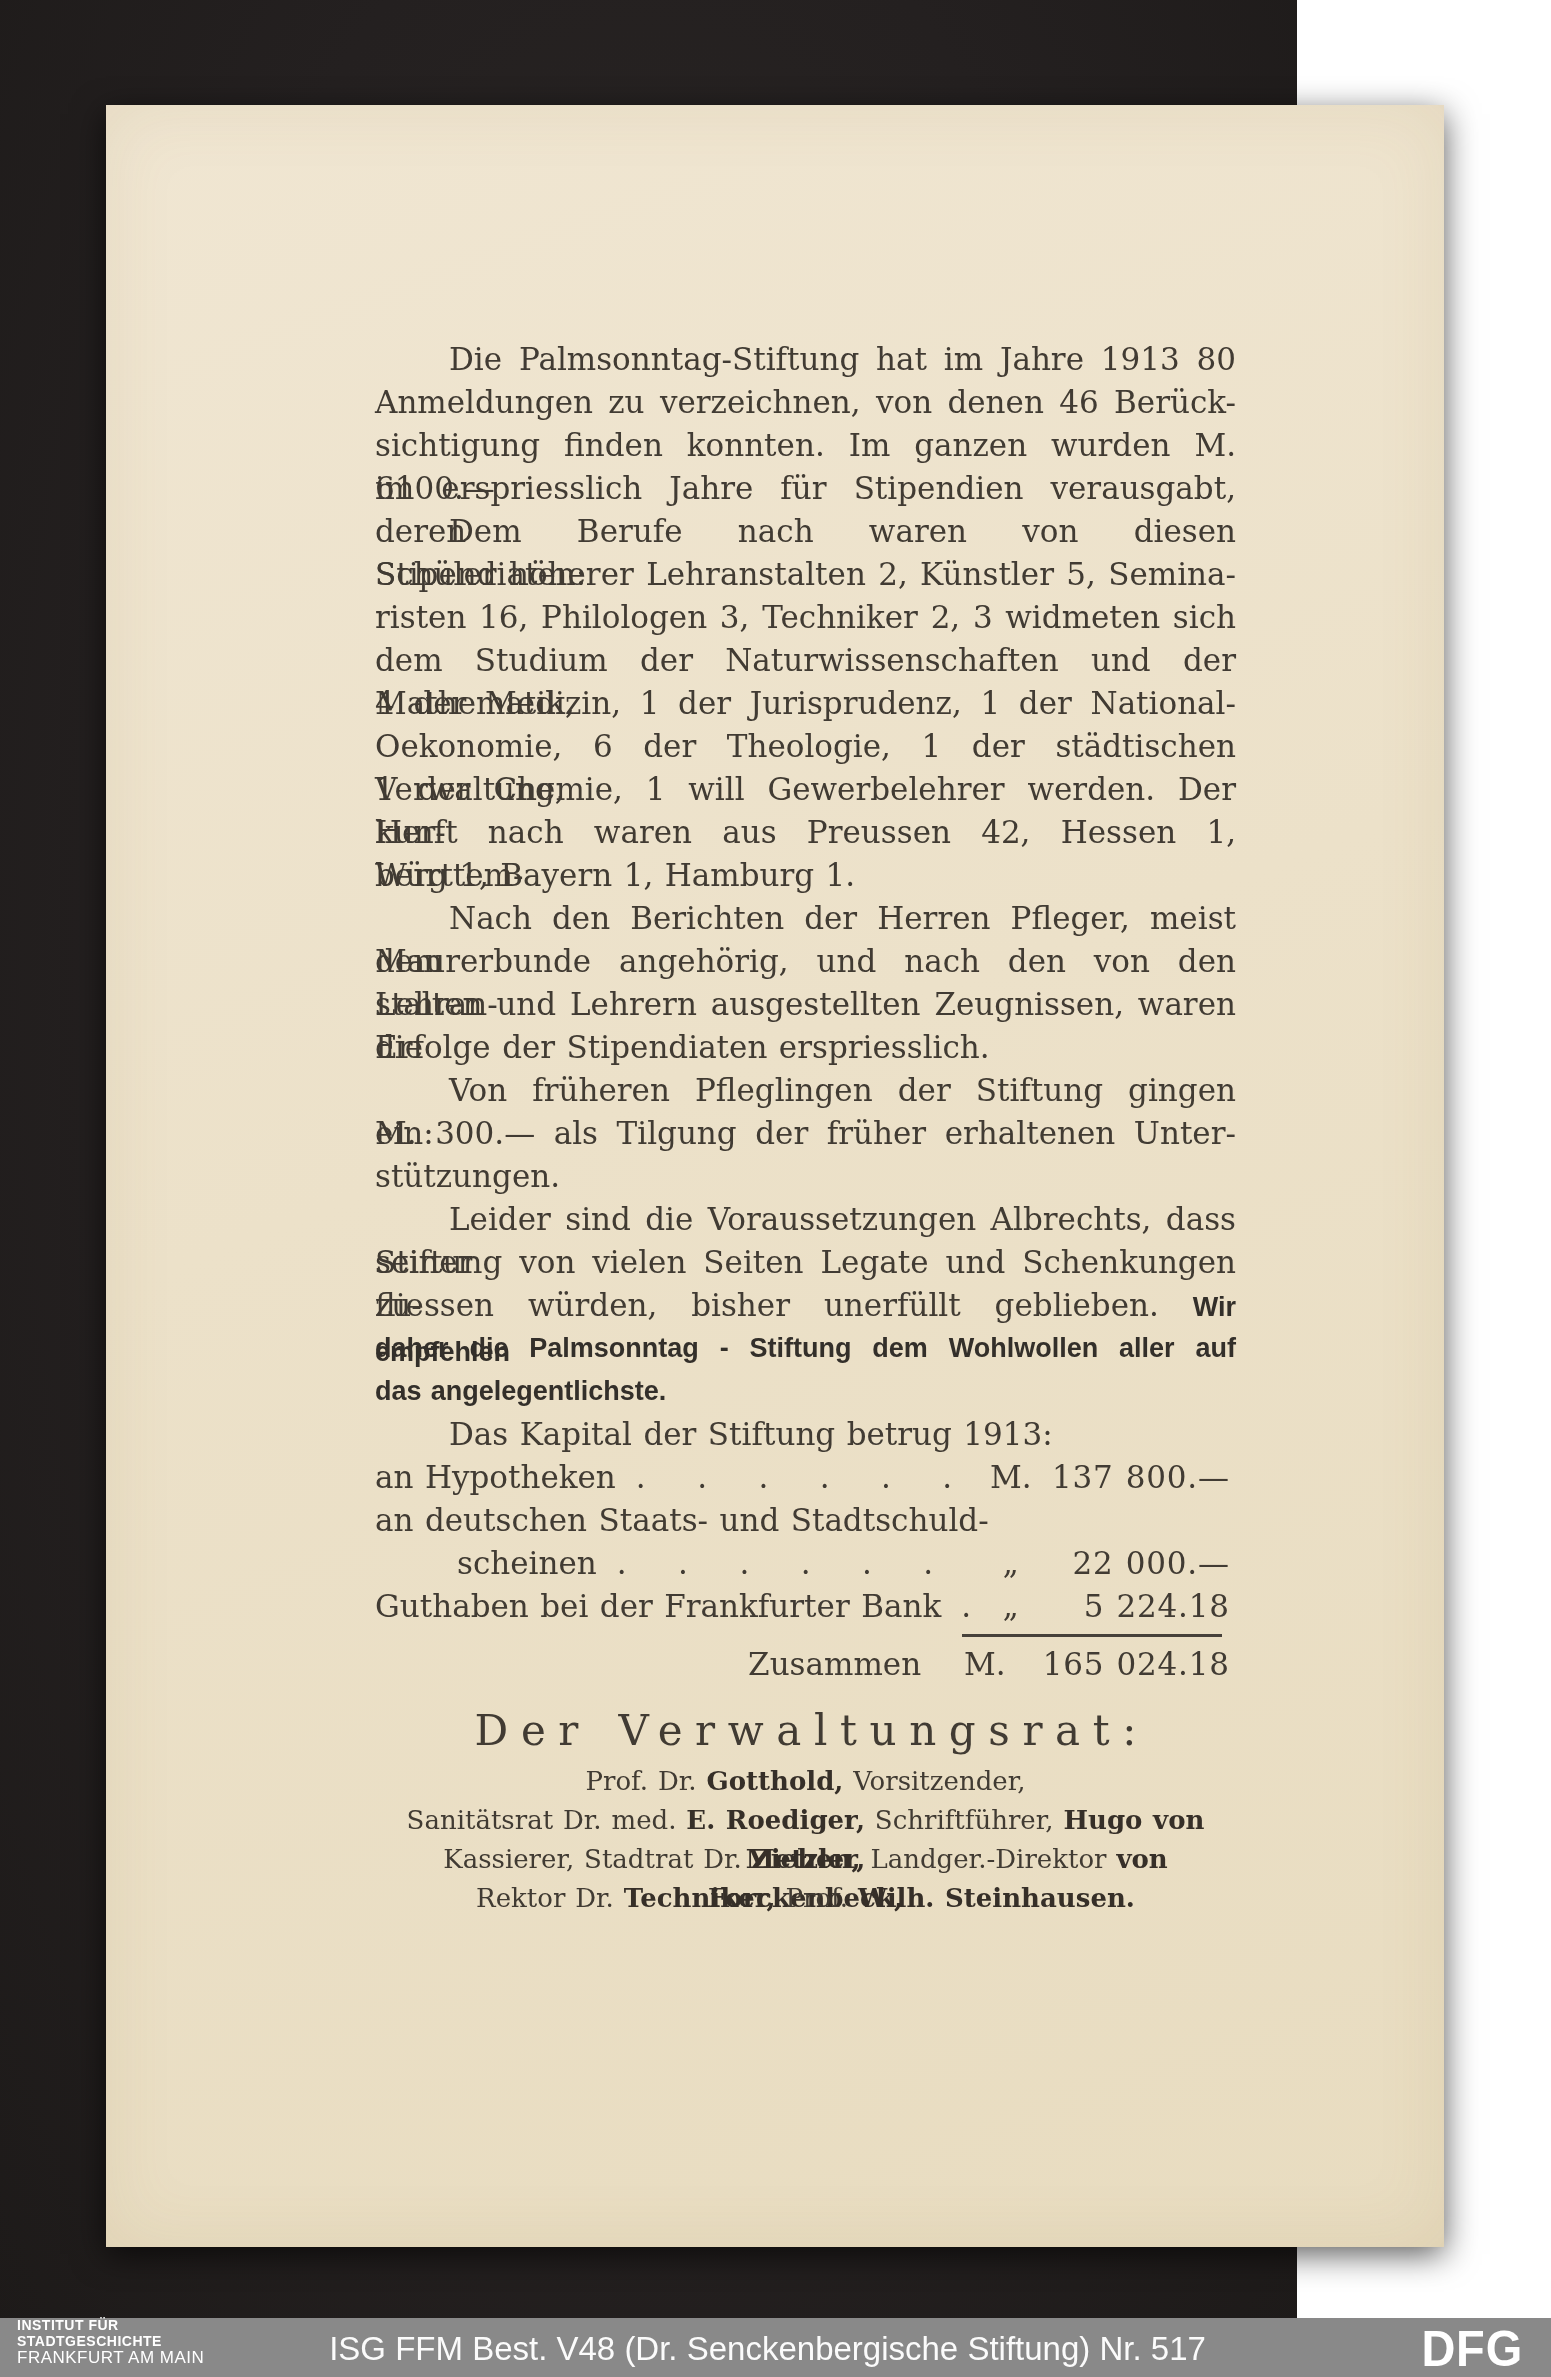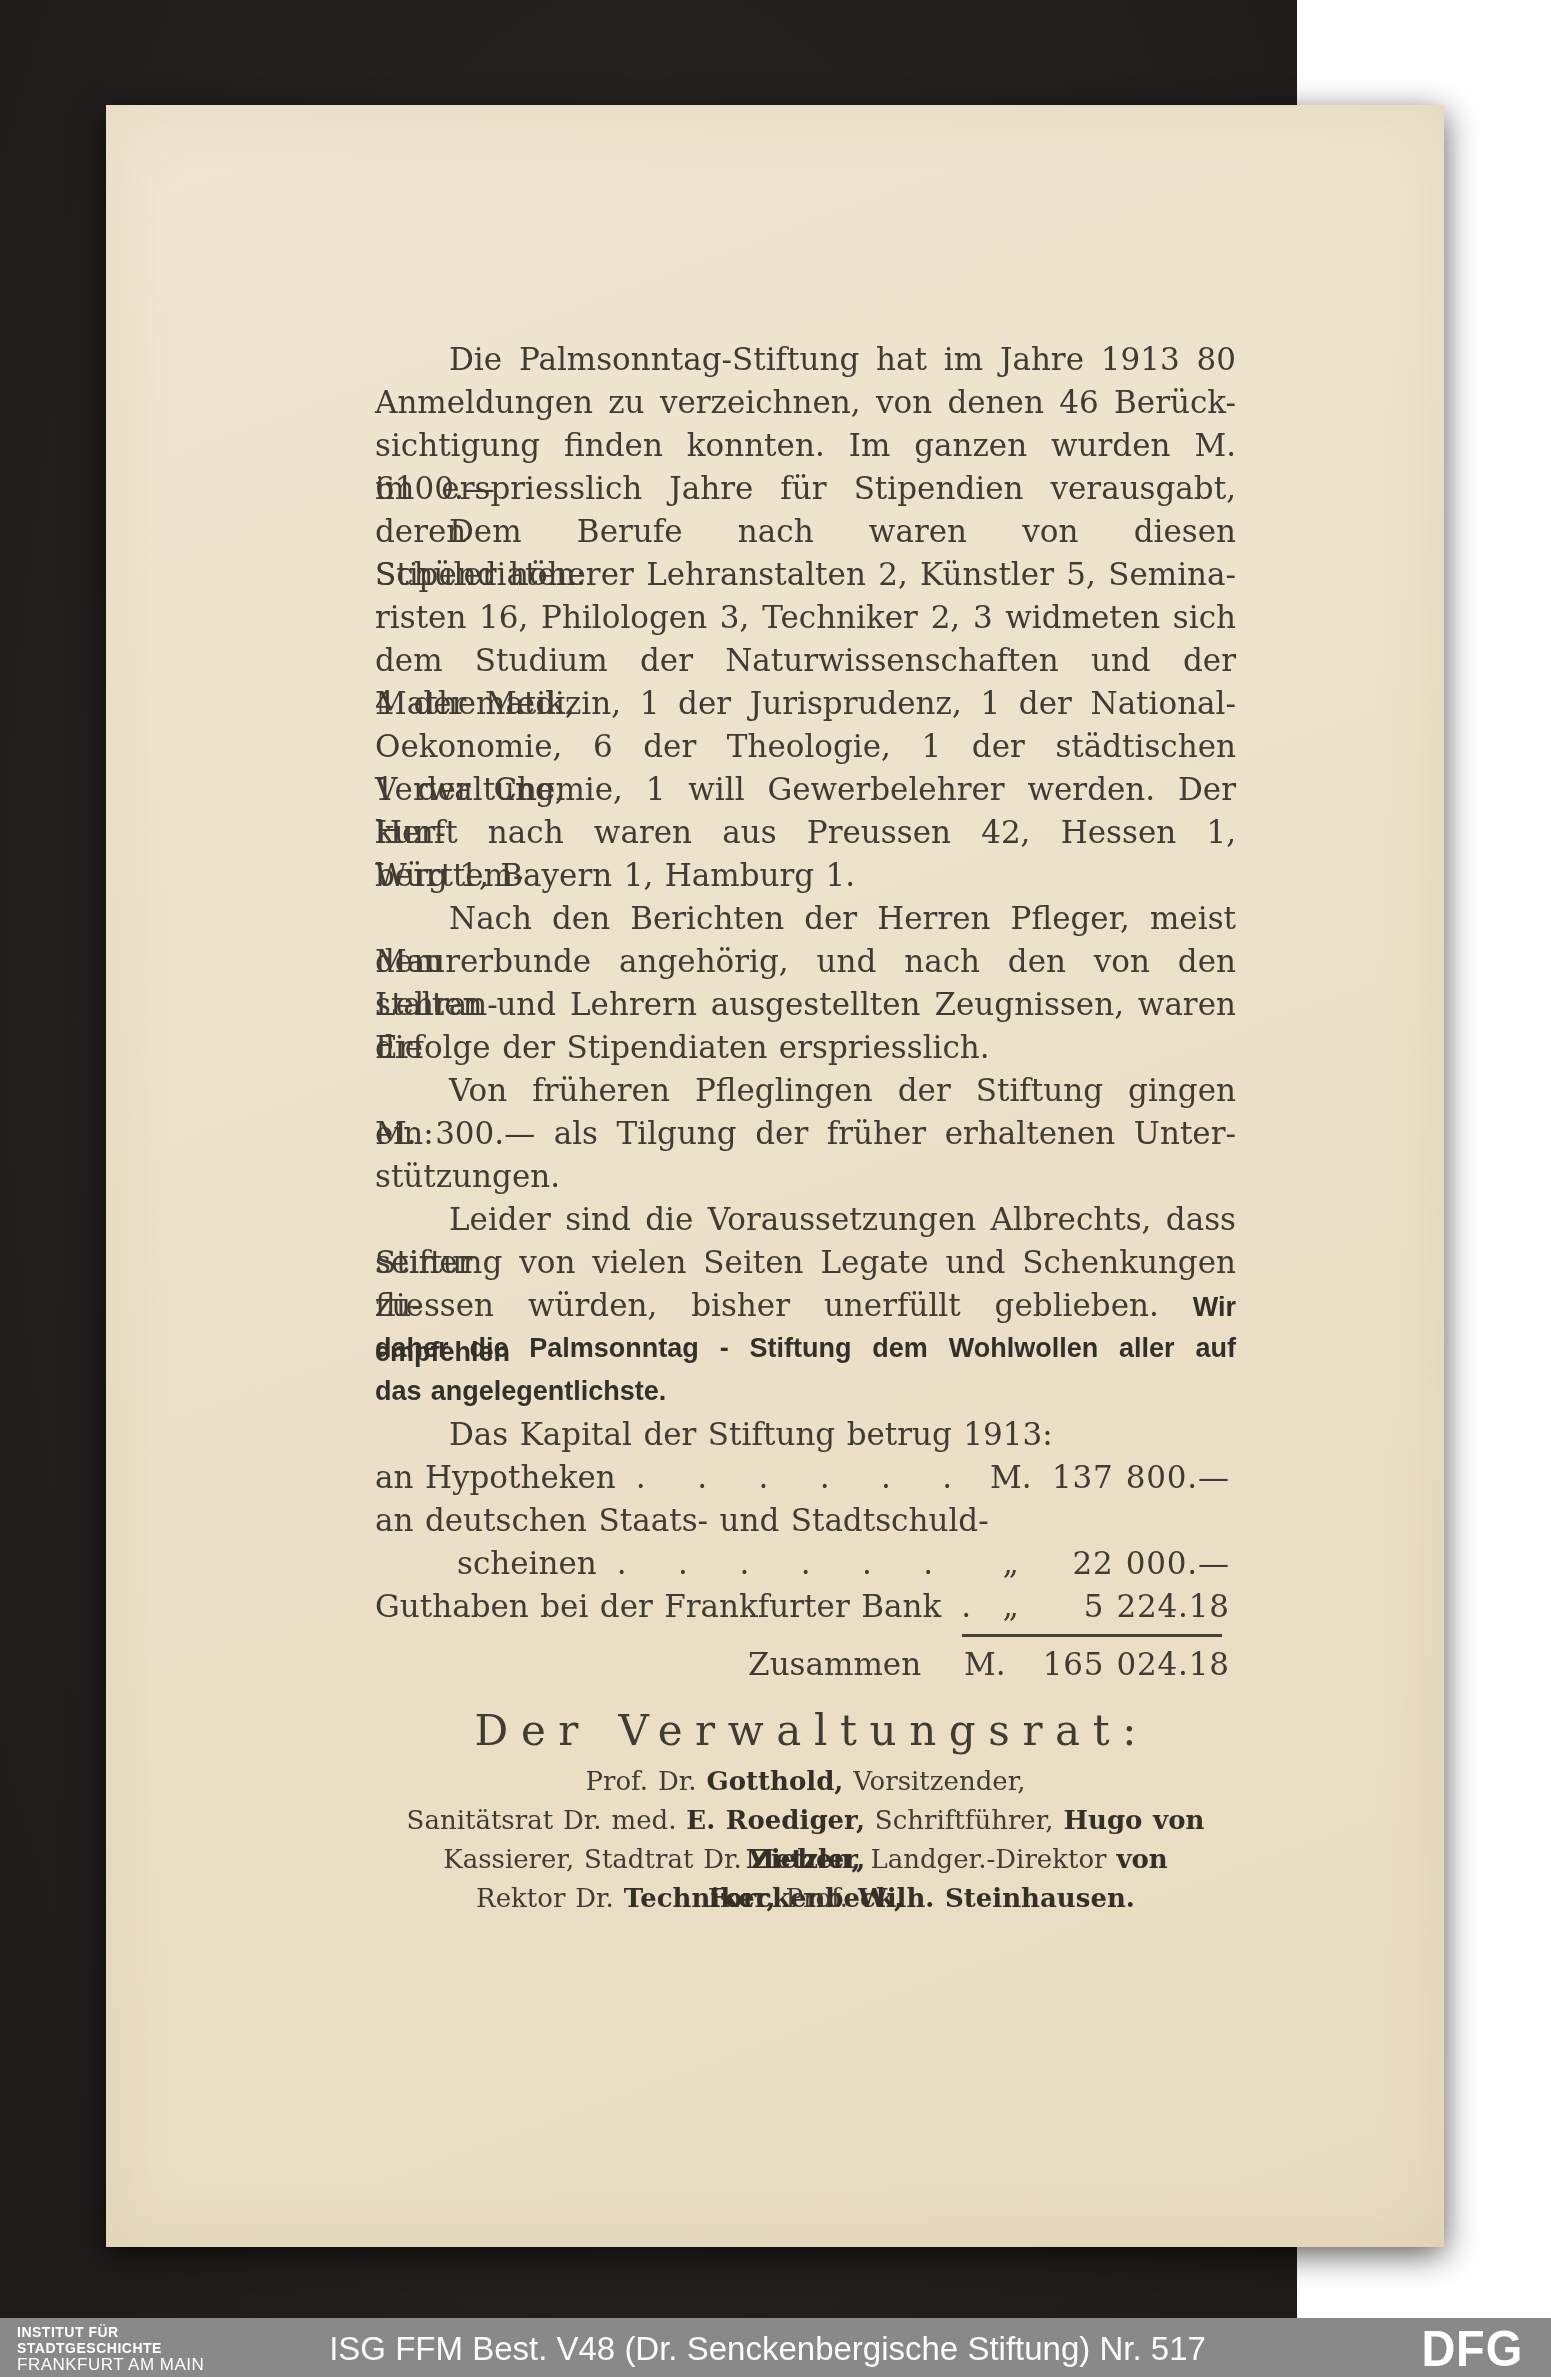--- a/index.html
+++ b/index.html
@@ -94,21 +94,21 @@
   #footer-bar {
     position: absolute;
     left: 0; bottom: 0;
     width: 1551px; height: 59px;
     background: #898989;
     font-family: "Liberation Sans", sans-serif;
     color: #ffffff;
   }
   #institute-block {
     position: absolute;
-    left: 17px; top: 7px;
+    left: 17px; top: 0;
     line-height: 15.5px;
     letter-spacing: 0.5px;
   }
   #institute-block .il1, #institute-block .il2 { font-weight: 700; font-size: 14px; }
   #institute-block .il3 { font-weight: 400; font-size: 17px; margin-top: 0.8px; }
   #ref-text {
     position: absolute;
     left: 0; right: 16px; top: 0;
     height: 59px; line-height: 61px;
     text-align: center;

